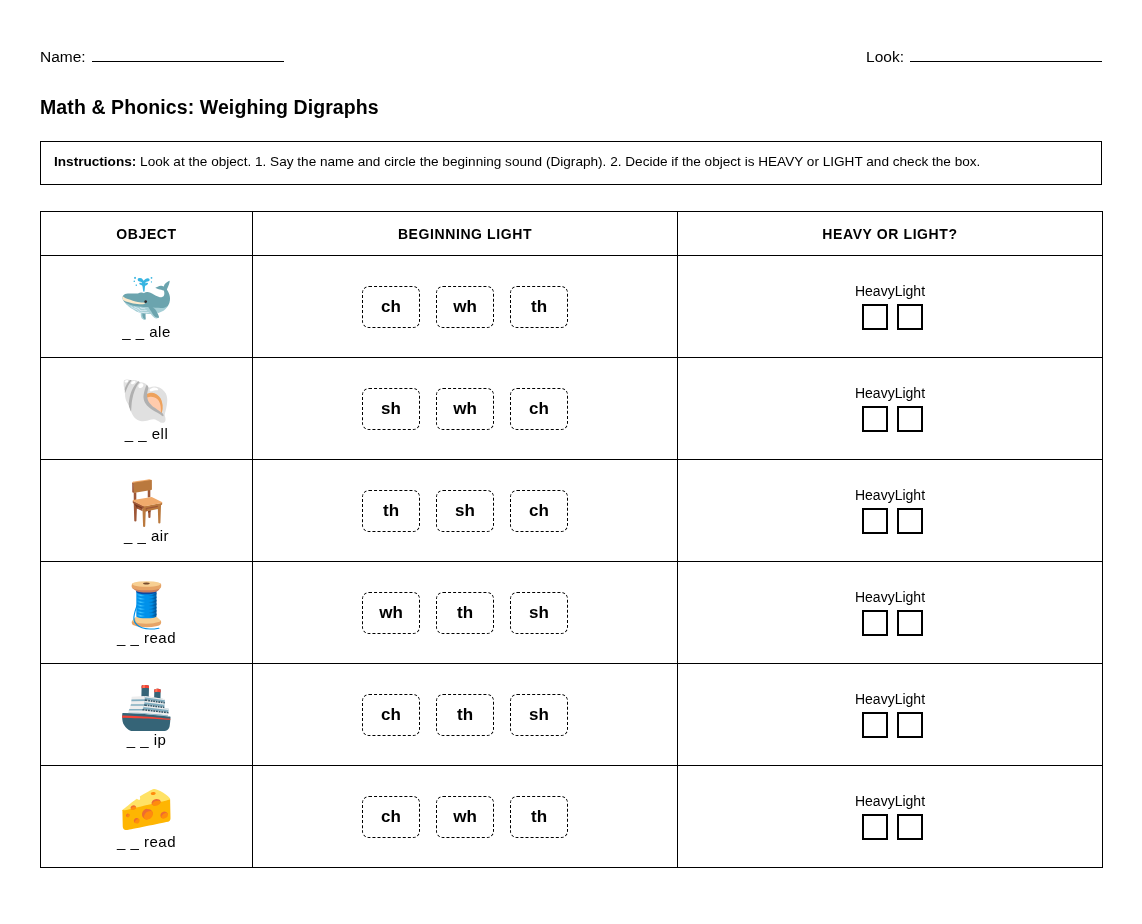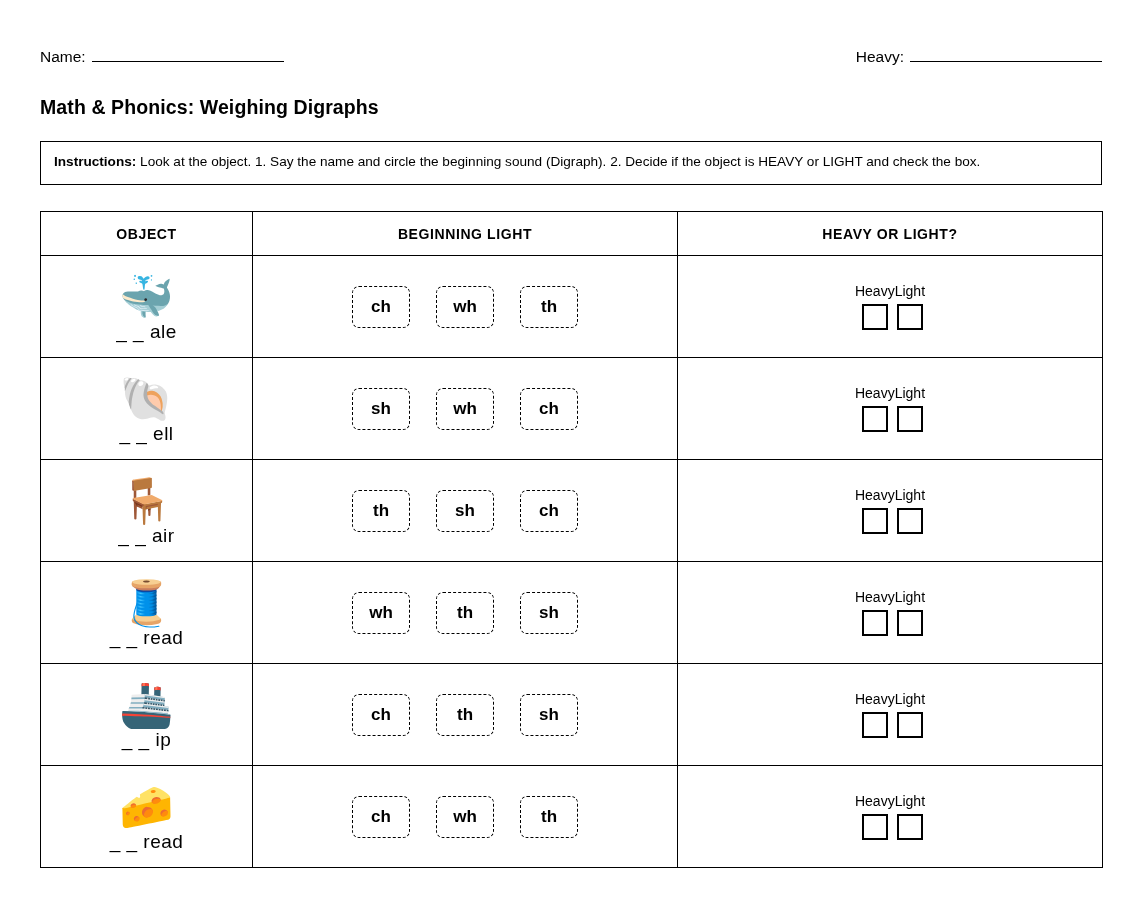--- a/index.html
+++ b/index.html
@@ -96,32 +96,32 @@
   .object-cell {
     text-align: center;
     padding-bottom: 4px;
   }
   .emoji {
     font-size: 44px;
     line-height: 52px;
     display: block;
   }
   .word {
-    font-size: 19px;
+    font-size: 15px;
     letter-spacing: 0.5px;
     margin-top: -2px;
     display: block;
   }
 
   
   .sound-row {
     display: flex;
     justify-content: center;
     align-items: center;
-    gap: 26px;
+    gap: 16px;
   }
   .digraph {
     border: 1.6px dashed #000;
     border-radius: 7px;
     min-width: 58px;
     height: 42px;
     display: flex;
     align-items: center;
     justify-content: center;
     font-size: 17px;
@@ -158,21 +158,21 @@
 <body>
 
 <div class="page">
 
   <div class="namedate">
     <div class="field">
       <span class="field-label">Name:</span>
       <span class="field-rule rule-name"></span>
     </div>
     <div class="field">
-      <span class="field-label">Heavy:</span>
+      <span class="field-label">Look:</span>
       <span class="field-rule rule-date"></span>
     </div>
   </div>
 
   <div class="title">Math &amp; Phonics: Weighing Digraphs</div>
 
   <div class="instructions">
     <b>Instructions:</b><span> Look at the object. 1. Say the name and circle the beginning sound (Digraph). 2. Decide if the object is HEAVY or LIGHT and check the box.</span>
   </div>
 

